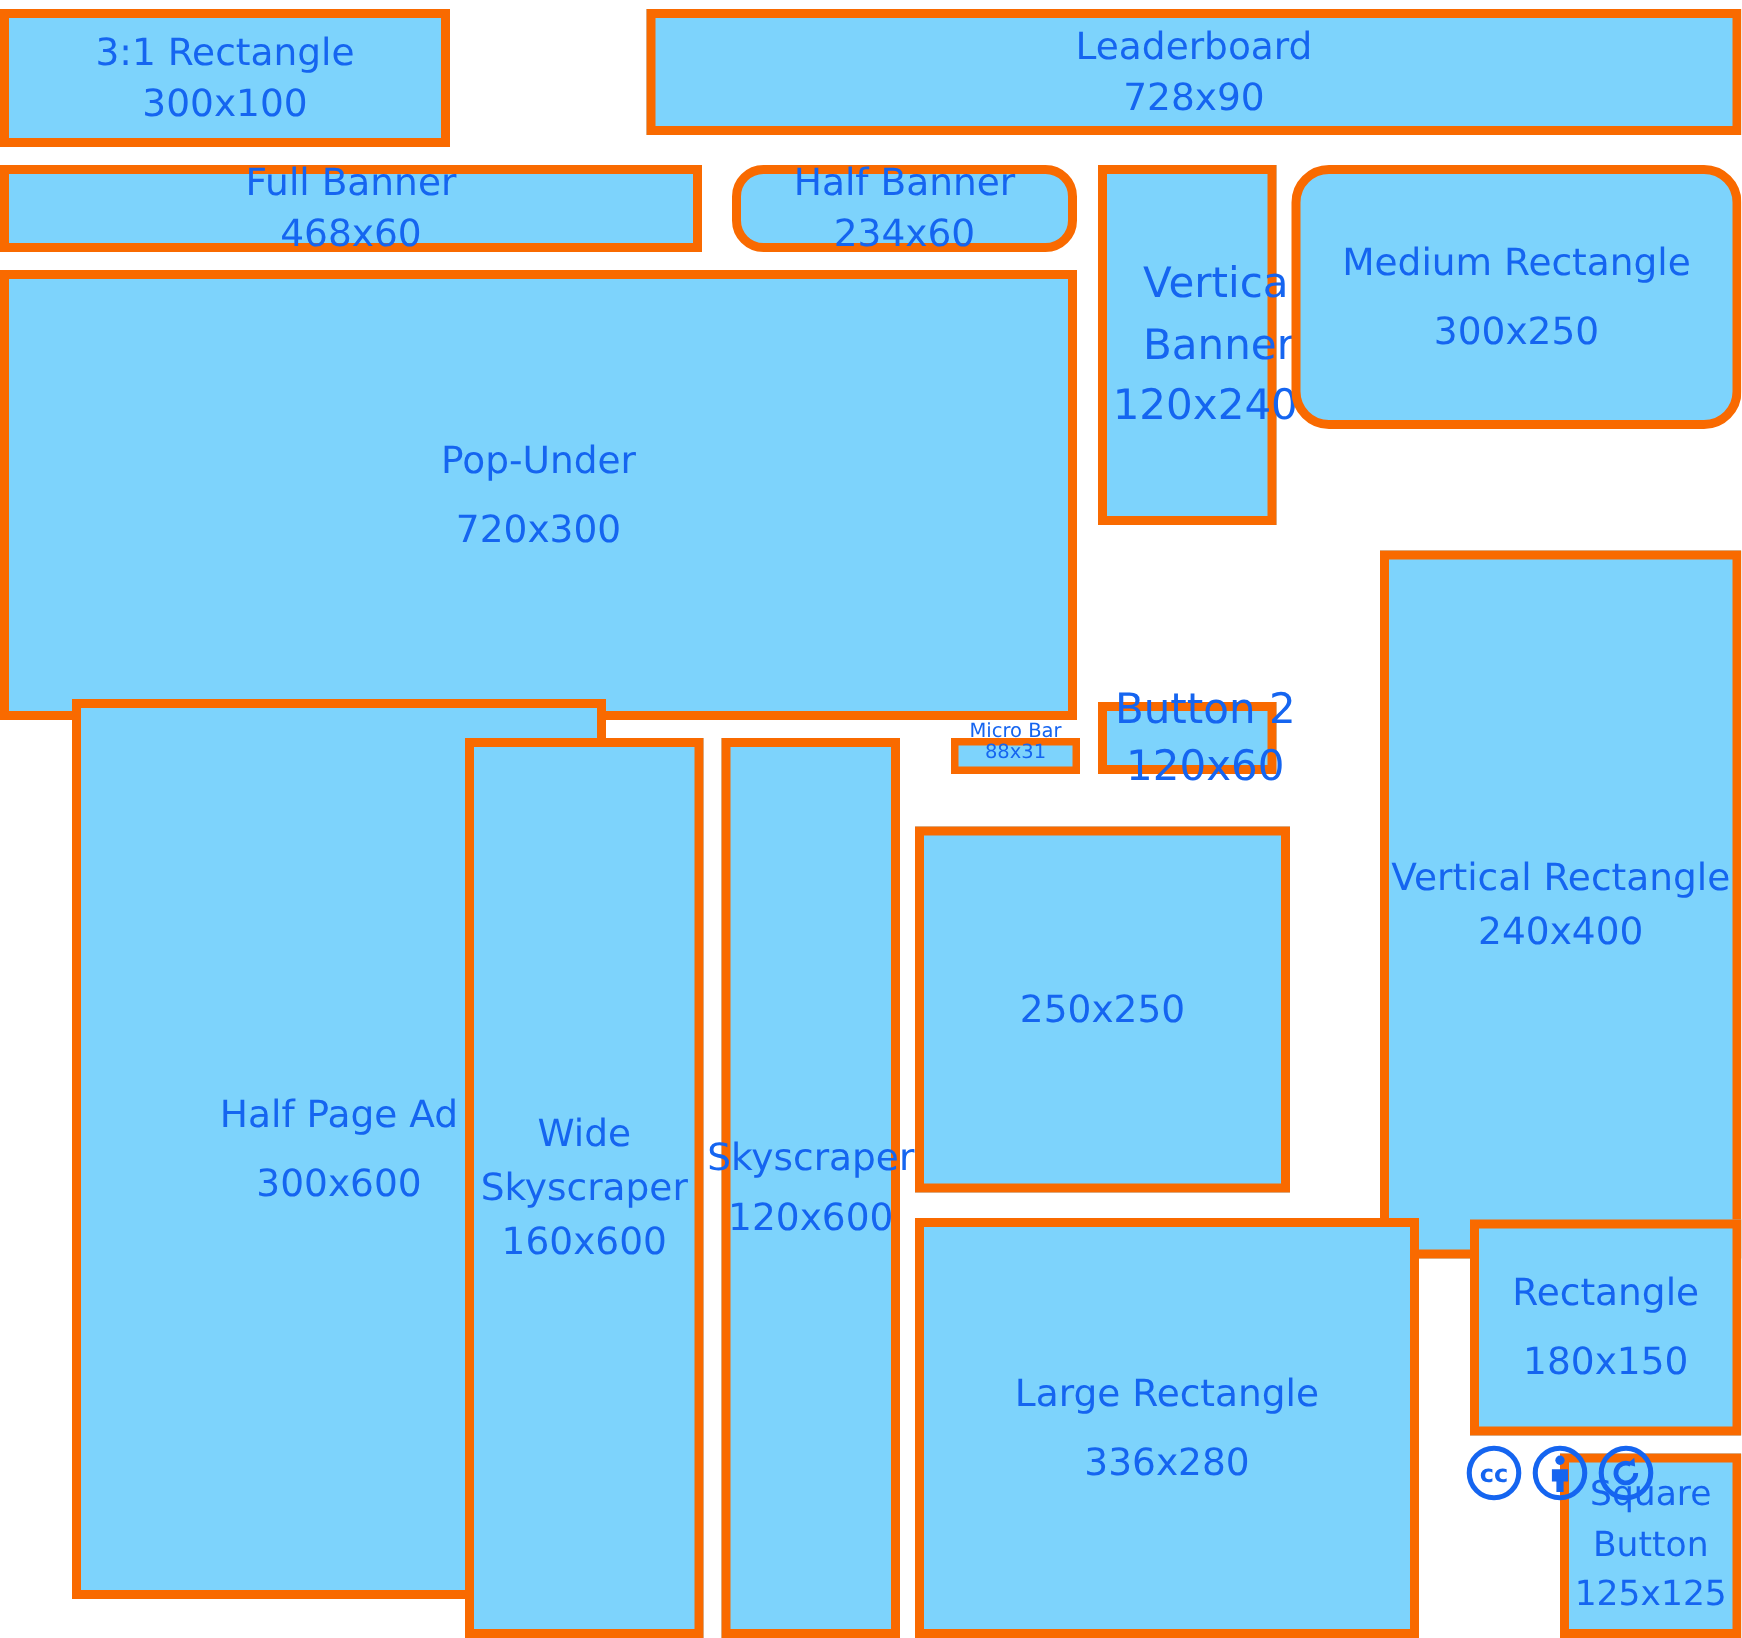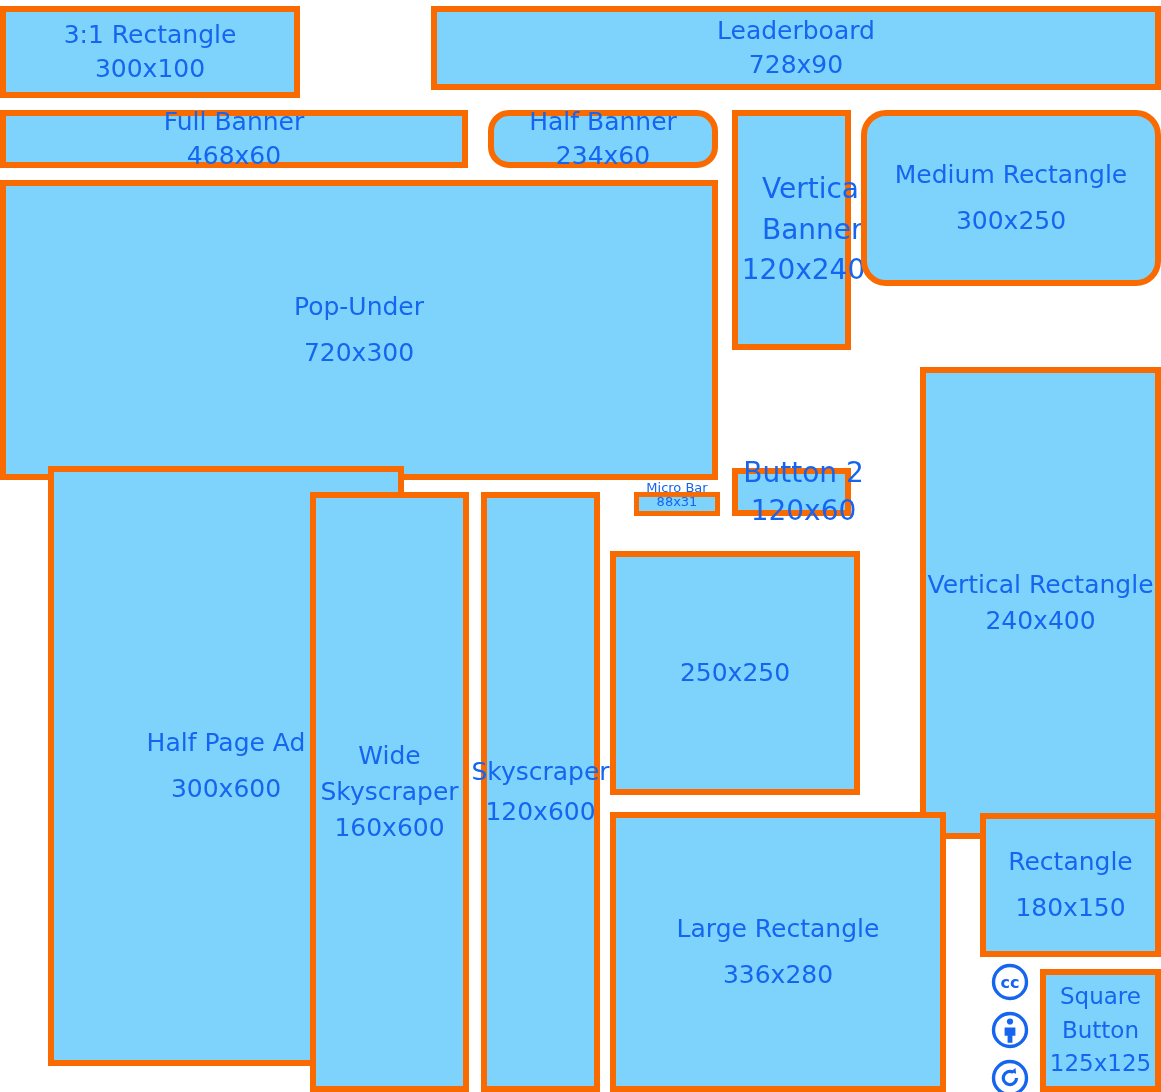--- a/index.html
+++ b/index.html
@@ -49,22 +49,22 @@
   .stack-3 { line-height: 1.45; }
 
   
   #cc-icons {
     position: absolute;
     left: 976px;
     top: 962px;
     width: 54px;
     height: 130px;
     display: flex;
-    flex-direction: column;
-    align-items: flex-end;
+    flex-direction: row;
+    align-items: flex-start;
     gap: 4px;
   }
   .cc-ic { display: block; }
   .overflow-box { overflow: visible; }
 </style>
 </head>
 <body>
 
 <div id="stage">
 

